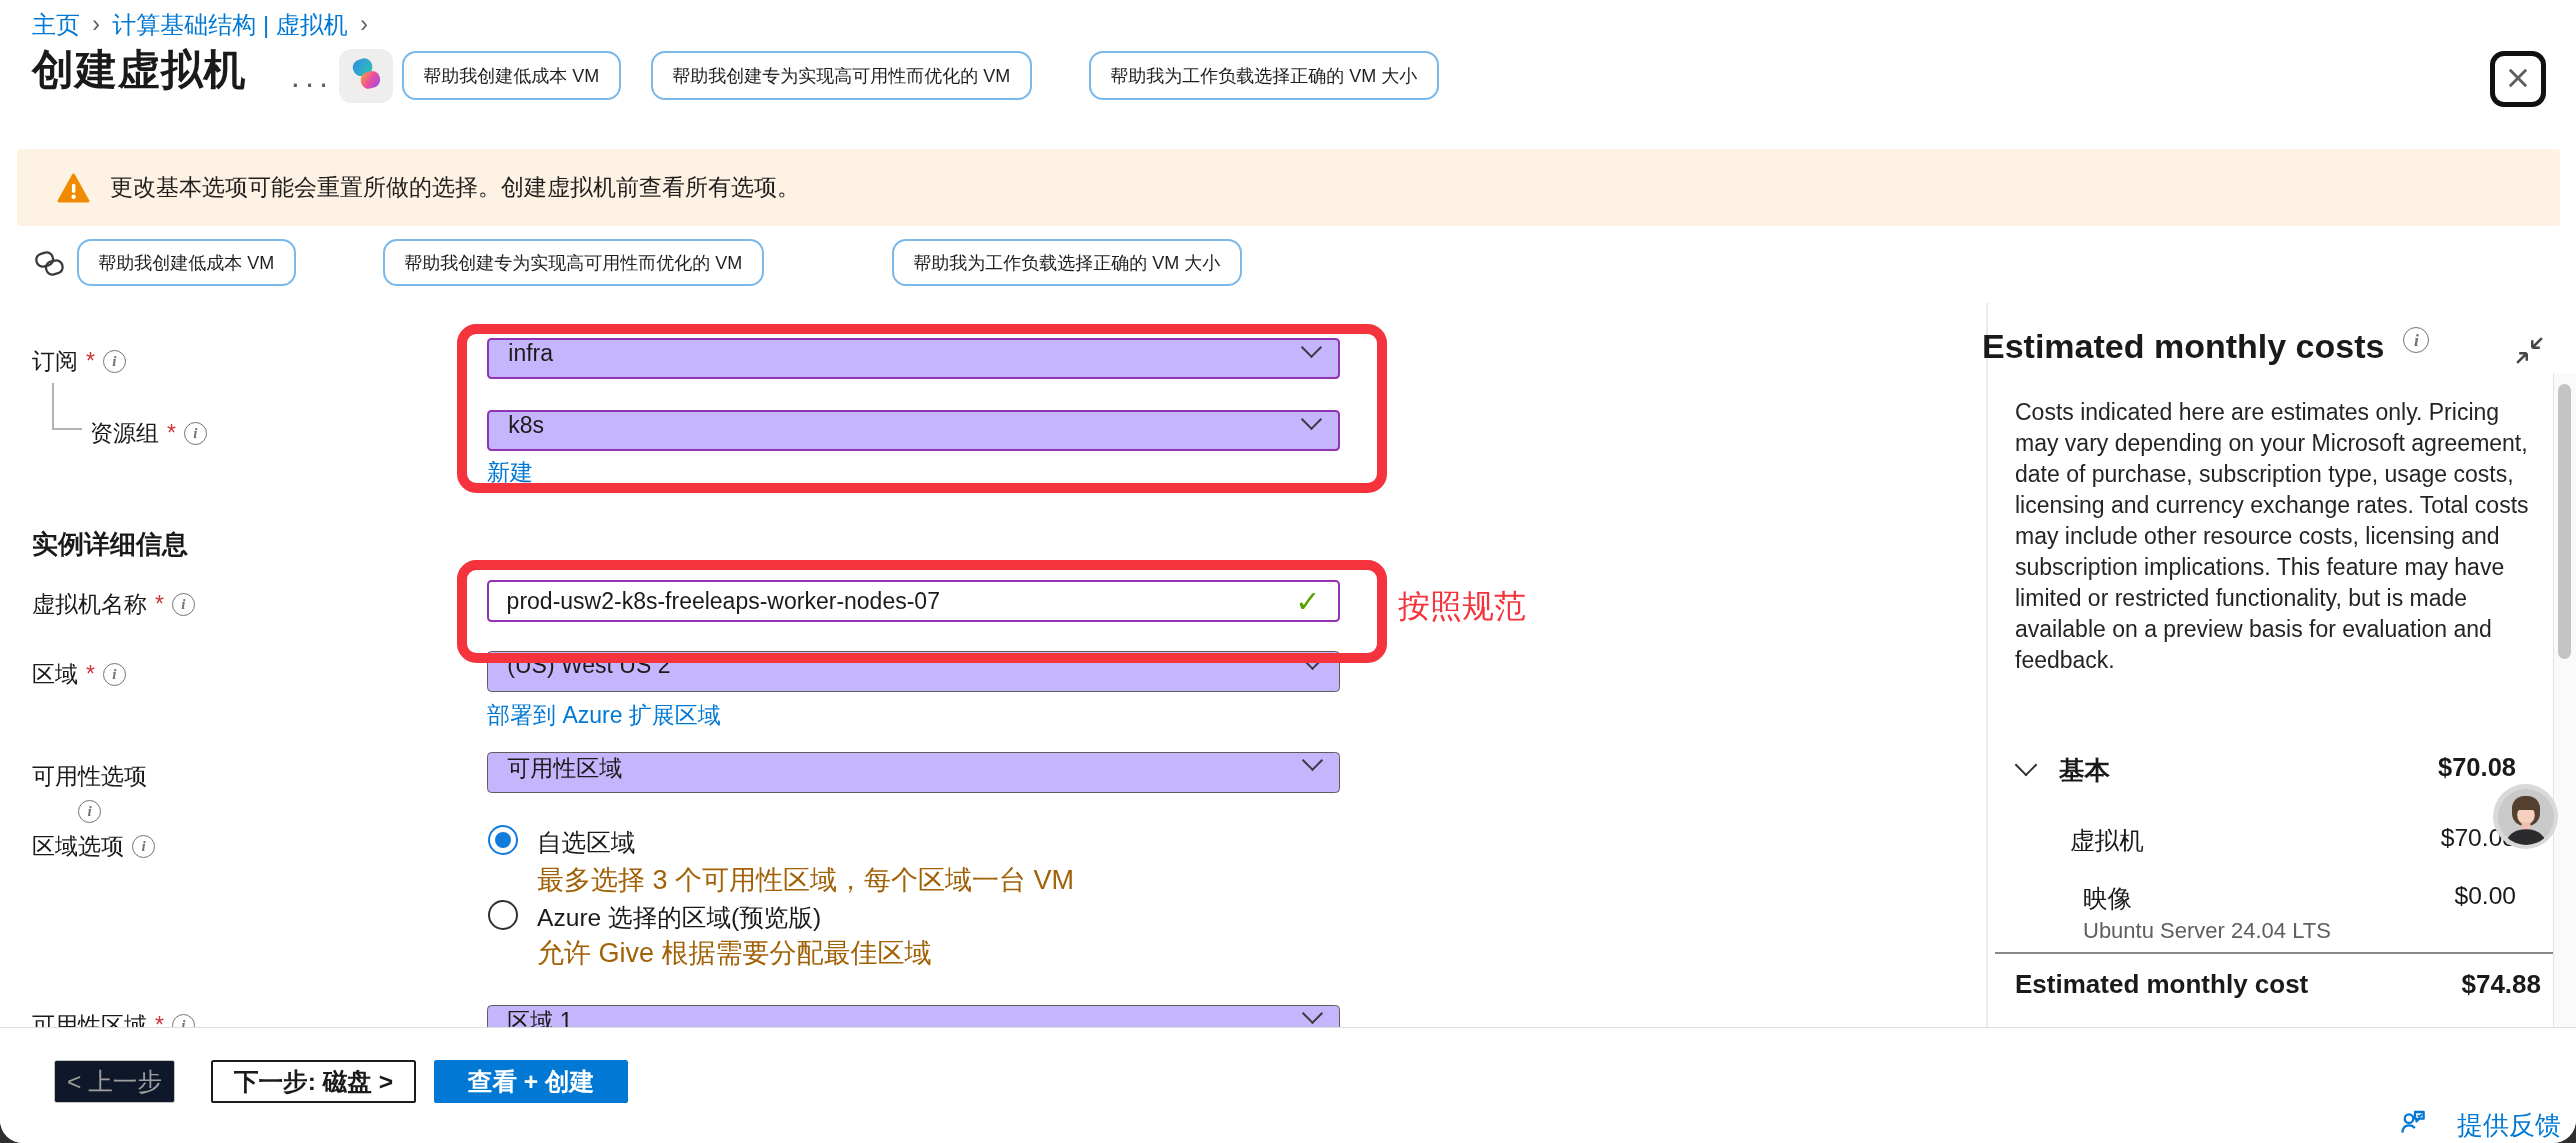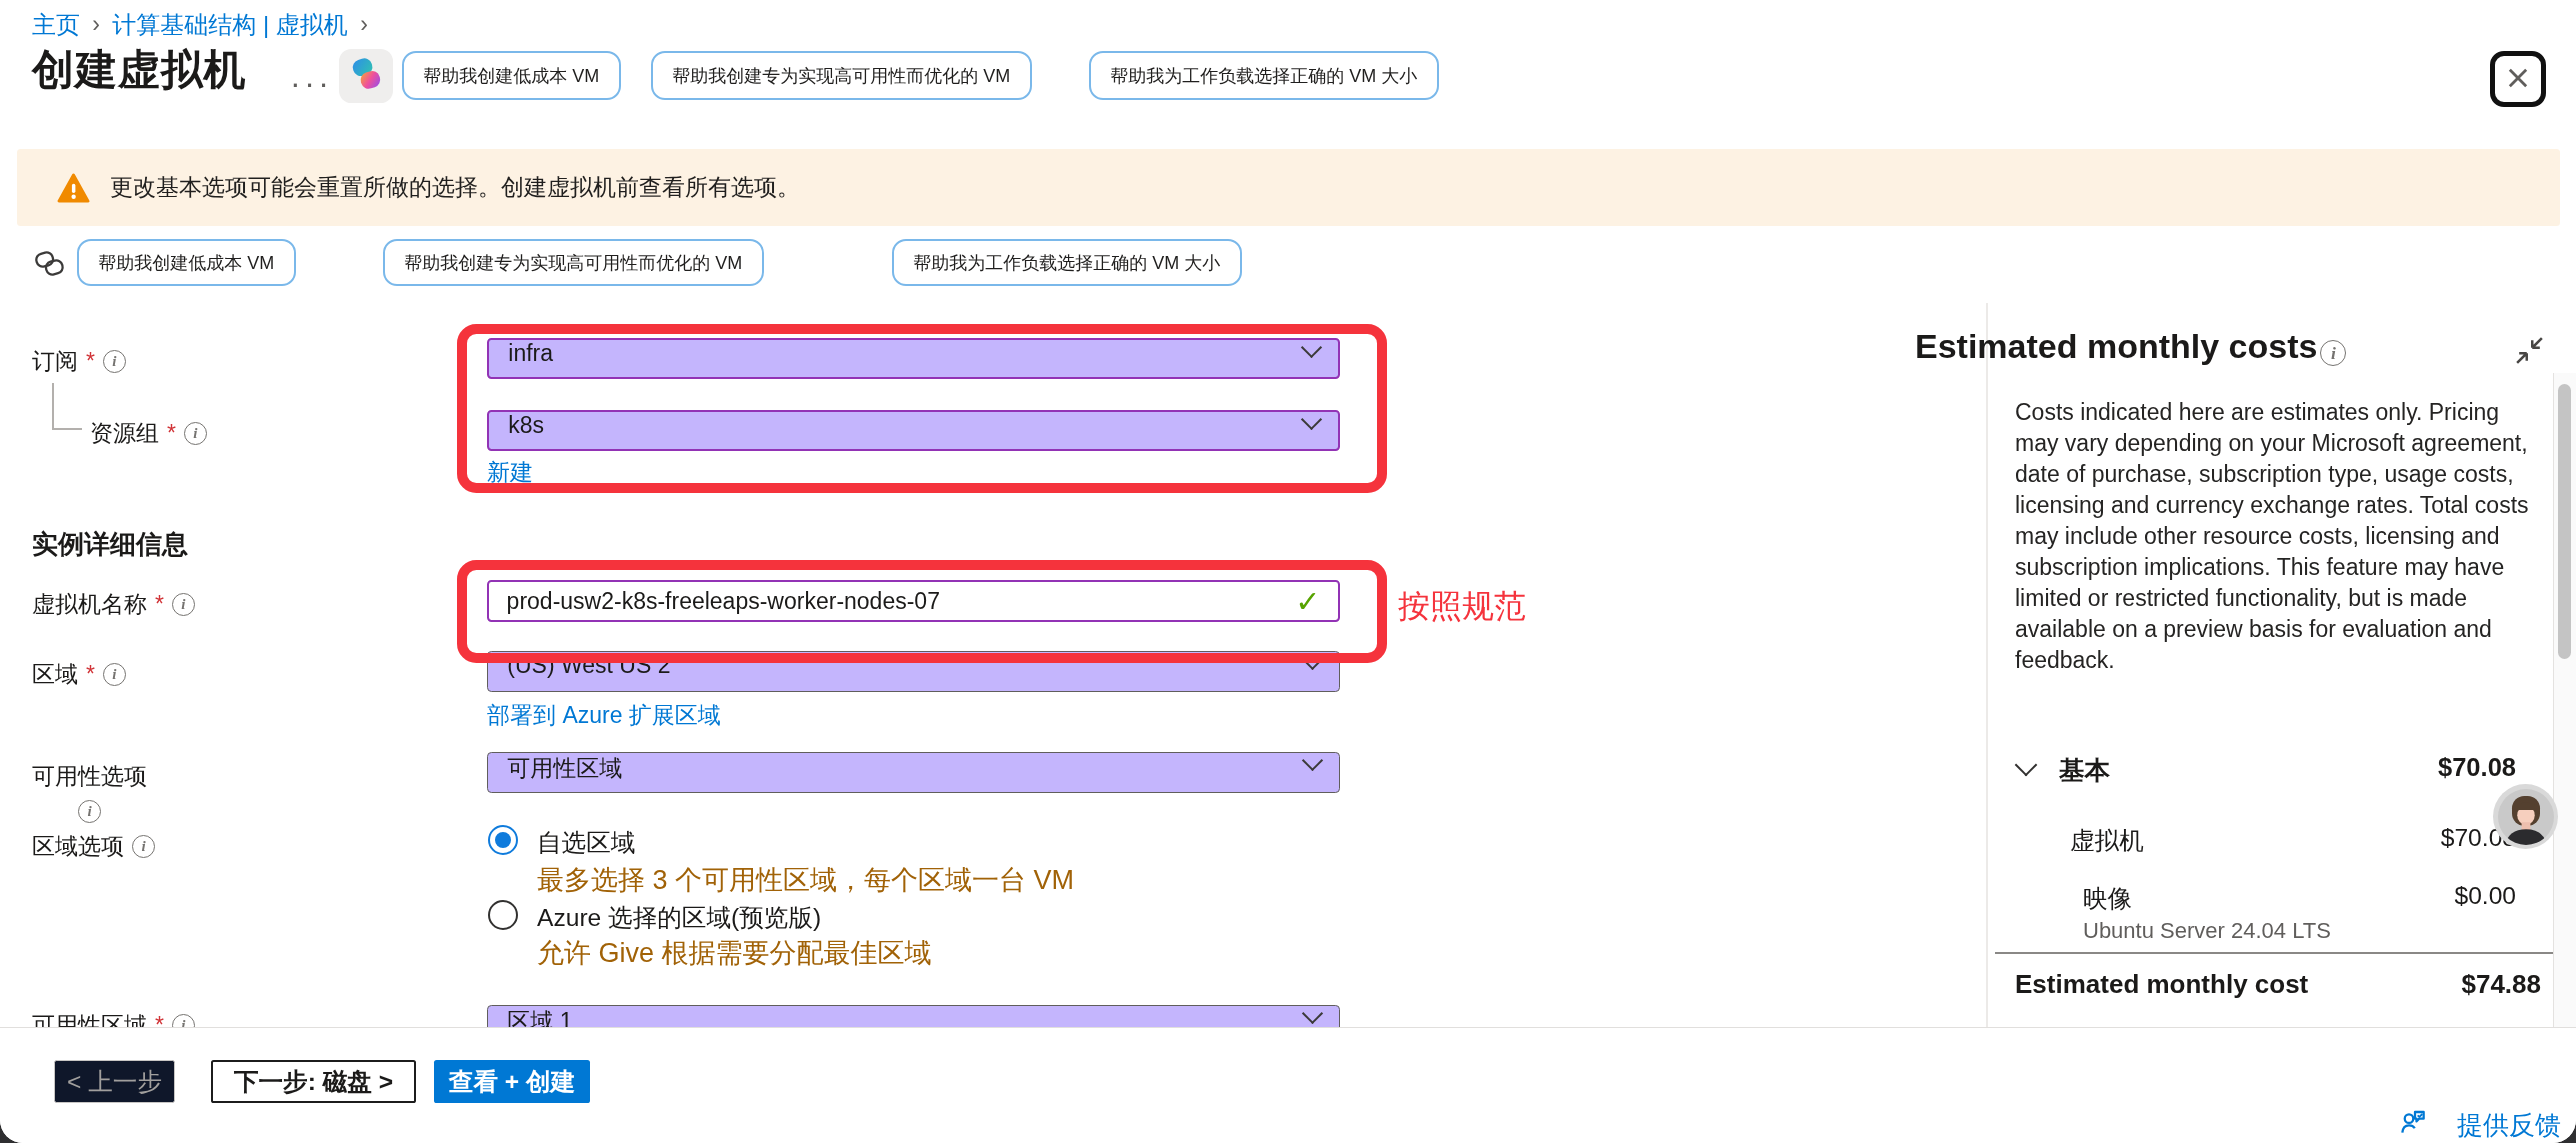--- a/index.html
+++ b/index.html
@@ -48,23 +48,23 @@
   .radio.sel::after{content:"";width:16px;height:16px;border-radius:50%;background:#0f7bdc;}
   .radio.un{border:2.6px solid #323130;}
   .r-lbl{position:absolute;font-size:24.6px;color:#1b1a19;}
   .r-desc{position:absolute;font-size:27px;color:#a16207;}
   .footer{position:absolute;left:0;top:1027px;width:2576px;height:116px;background:#fff;
           border-top:1.8px solid #e1dfdd;z-index:10;box-sizing:border-box;}
   .btn{position:absolute;top:32px;height:43px;display:inline-flex;align-items:center;justify-content:center;
        font-size:24.6px;border-radius:2.6px;box-sizing:border-box;white-space:nowrap;}
   .btn.back{left:54px;width:121px;background:#0f172a;border:1.8px solid #c8c6c4;color:#a19f9d;}
   .btn.next{left:211px;width:205px;background:#fff;border:2.6px solid #1c1c1c;color:#1b1a19;font-weight:700;}
-  .btn.review{left:434px;width:156px;background:#0078d4;border:none;color:#fff;font-weight:700;}
+  .btn.review{left:434px;width:194px;background:#0078d4;border:none;color:#fff;font-weight:700;}
   .panel-divider{position:absolute;left:1986px;top:303px;width:1.8px;height:724px;background:#eceae8;}
-  .cp-title{position:absolute;left:1915px;top:327px;font-size:34px;font-weight:700;display:flex;align-items:flex-end;gap:3px;}
+  .cp-title{position:absolute;left:1982px;top:327px;font-size:34px;font-weight:700;display:flex;align-items:flex-start;gap:19px;}
   .cp-body{position:absolute;left:2015px;top:397px;width:520px;font-size:23px;line-height:31px;color:#252423;}
   .cp-fb{position:absolute;left:2015px;top:674px;display:flex;gap:10.5px;align-items:flex-start;z-index:2;}
   .cp-fb-text{width:413px;font-size:24.6px;line-height:30px;color:#0078d4;}
   .cp-row-name{position:absolute;font-size:24.6px;color:#1b1a19;}
   .cp-val{position:absolute;right:60px;font-size:24.6px;color:#1b1a19;}
   .exp-chev{position:absolute;left:2018px;top:757px;width:14px;height:14px;border-right:2.6px solid #323130;
             border-bottom:2.6px solid #323130;transform:rotate(45deg);}
   .cp-hr{position:absolute;left:1995px;top:952px;width:560px;height:1.8px;background:#8a8886;}
   .scroll-track{position:absolute;left:2553px;top:373px;width:23px;height:654px;background:#fafafa;
                 border-left:0.9px solid #e4e2e0;z-index:3;box-sizing:border-box;}

